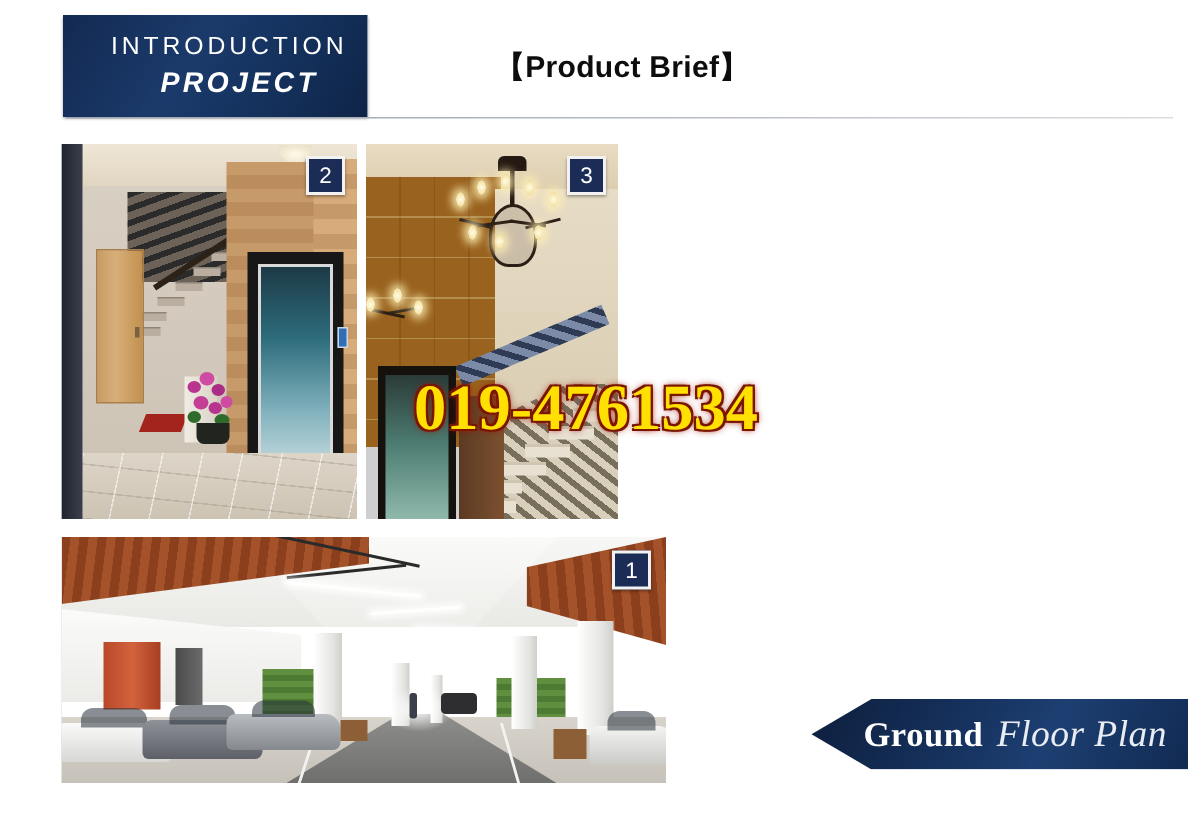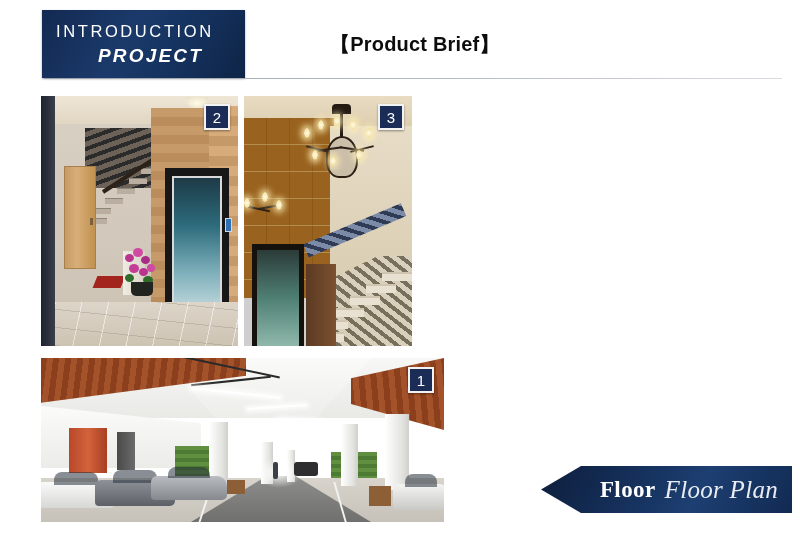--- a/index.html
+++ b/index.html
@@ -16,21 +16,21 @@
     background: #ffffff;
   }
 
   
   .hdr-banner {
     position: absolute;
     left: 42px; top: 10px;
     width: 203px; height: 68px;
     background: linear-gradient(120deg, #132a52 0%, #1b3a6b 42%, #14315c 70%, #0f2447 100%);
     box-shadow: 0 1px 2px rgba(0,0,0,.35);
-    padding-left: 14px;
+    padding-left: 32px;
     display: flex; flex-direction: column; justify-content: center;
   }
   .hdr-line1 {
     color: #ffffff; font-size: 16.5px; letter-spacing: 2.6px;
     font-weight: 400; line-height: 1.35; white-space: nowrap;
   }
   .hdr-line2 {
     color: #ffffff; font-size: 19px; letter-spacing: 2.2px;
     font-weight: bold; font-style: italic; line-height: 1.3;
     margin-top: 2px; white-space: nowrap; text-align: center;
@@ -379,20 +379,21 @@
       </div>
     <div class="car" style="left:352px; top:126px; width:56px; height:26px; background:linear-gradient(180deg,#f4f4f3,#c9c9c6);">
         <div class="roof"></div>
       </div>
 
     <div class="planter" style="left:186px; top:122px; width:18px; height:14px;"></div>
     <div class="planter" style="left:328px; top:128px; width:22px; height:20px;"></div>
     <div class="badge" style="right:10px; top:9px;">1</div>
   </div>
 
+  <div class="phone">019-4761534</div>
 
   <div id="plan">
 
     
     
     
     
 
     
     
@@ -400,17 +401,17 @@
     
     
 
     
     
     
     
   </div>
 
   <div class="arrow-banner">
-    <span class="ab-bold">Floor</span>
+    <span class="ab-bold">Ground</span>
     <span class="ab-it">Floor Plan</span>
   </div>
 
 </div>
 
 </body></html>

